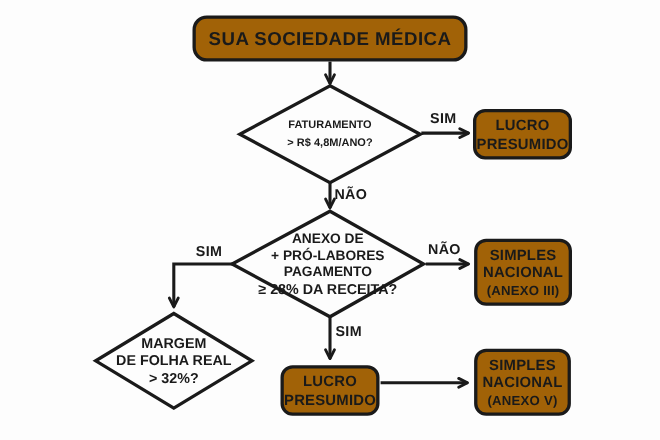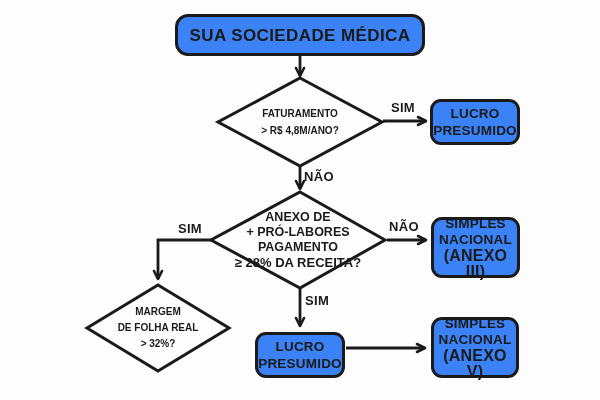--- a/index.html
+++ b/index.html
@@ -10,48 +10,48 @@
     font-family:"Liberation Sans",sans-serif;
     color:#1a1a1a;
     overflow:hidden;
   }
   #wires{position:absolute;left:0;top:0;width:600px;height:400px;}
   .node-box{
     position:absolute;
     box-sizing:border-box;
     border:3px solid #1a1a1a;
     border-radius:11px;
-    background:#3b82f6;
+    background:#a16207;
     display:flex;flex-direction:column;
     align-items:center;justify-content:center;
     text-align:center;
     font-weight:700;
     line-height:17px;
     font-size:13.5px;
     letter-spacing:.2px;
   }
   .start-box{
     left:175px;top:14px;width:250px;height:42px;
     font-size:17px;letter-spacing:.4px;border-radius:13px;
   }
   .box-lucro-top{left:430px;top:99px;width:90px;height:46px;}
   .box-anexo3{left:431px;top:217px;width:89px;height:61px;line-height:16px;}
   .box-lucro-bottom{left:255px;top:332px;width:90px;height:46px;}
   .box-anexo5{left:431px;top:317px;width:88px;height:61px;line-height:16px;}
-  .paren-line{font-size:16px;}
+  .paren-line{font-size:12px;}
   .diamond-text{
     position:absolute;
     display:flex;flex-direction:column;
     align-items:center;justify-content:center;
     text-align:center;font-weight:700;
   }
   .dt-faturamento{left:215px;top:101px;width:170px;height:42px;font-size:10px;line-height:17px;}
   .dt-folha{left:222px;top:210px;width:152px;height:60px;font-size:12.5px;line-height:15px;}
   .dt-folha .tiny{font-size:13px;}
-  .dt-margem{left:88px;top:303px;width:140px;height:50px;font-size:10px;line-height:16px;}
+  .dt-margem{left:88px;top:303px;width:140px;height:50px;font-size:13px;line-height:16px;}
   .edge-label{
     position:absolute;
     font-weight:700;font-size:13px;letter-spacing:.3px;
     width:40px;
   }
   .el-center{text-align:center;}
   .el-left{text-align:left;}
   .lbl-sim1{left:383px;top:100px;}
   .lbl-nao1{left:304px;top:169px;}
   .lbl-sim2{left:170px;top:221px;}

